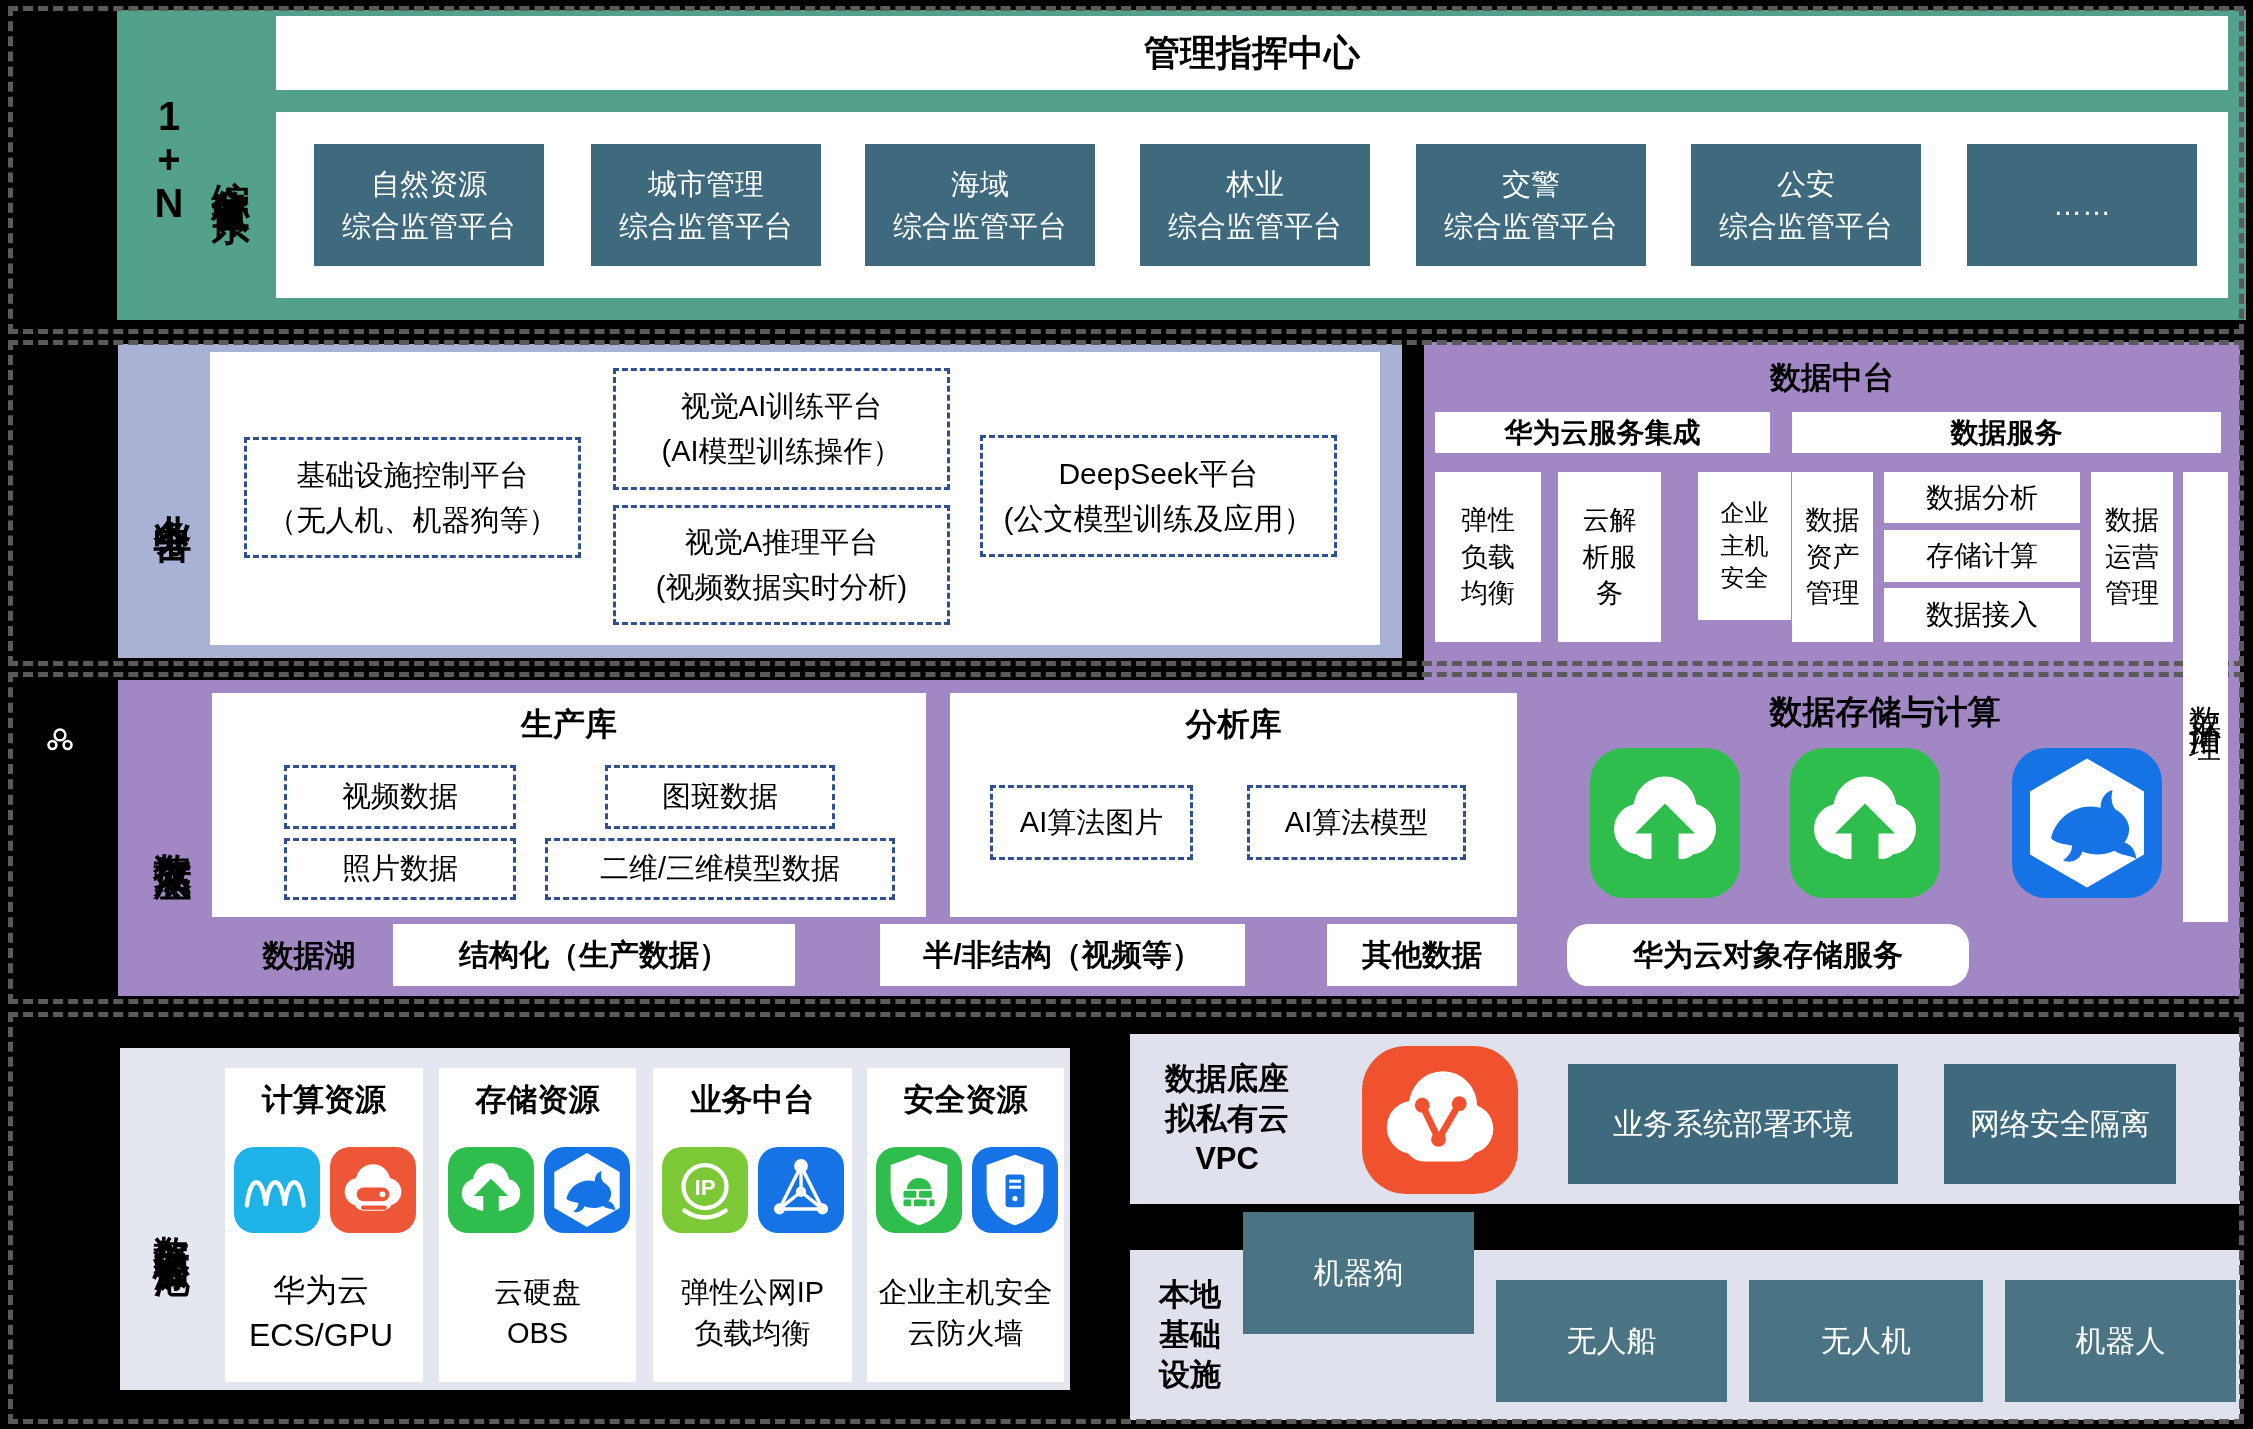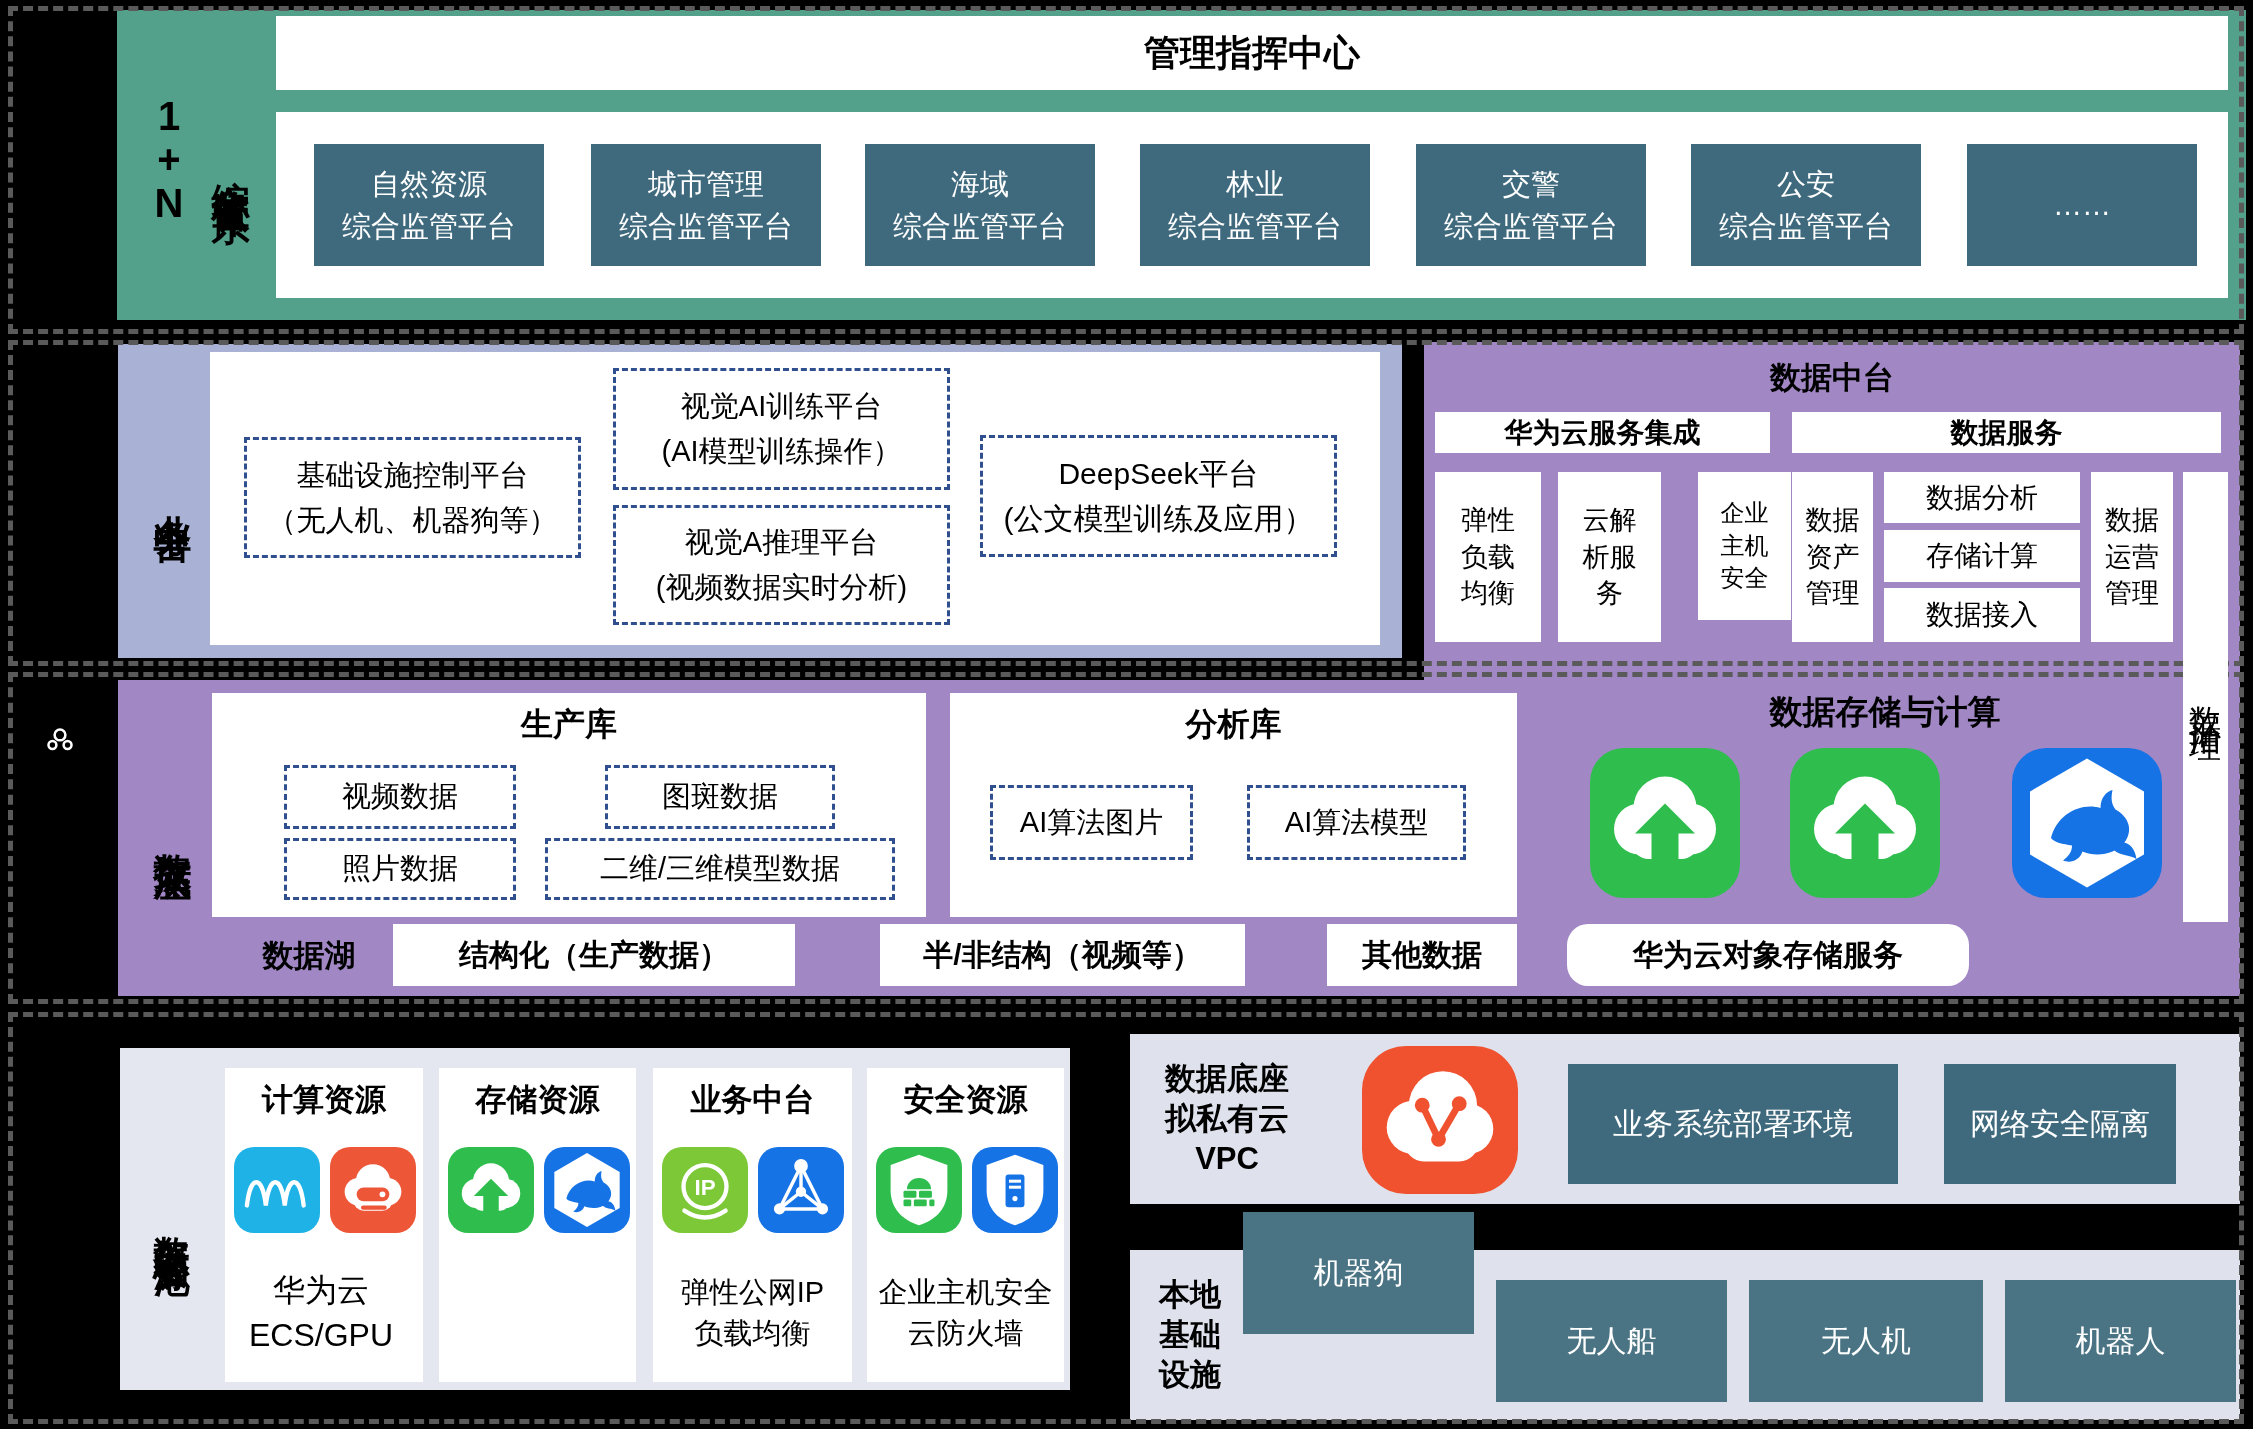--- a/index.html
+++ b/index.html
@@ -291,20 +291,24 @@
   <div class="abs z3 tile" style="left:448px;top:1147px;width:86px;height:86px;background:#2fbe4e;border-radius:20px;">
       <svg class="ic" width="86" height="86">
         <use href="#sym-cloudup"></use>
       </svg>
     </div>
   <div class="abs z3 tile" style="left:544px;top:1147px;width:86px;height:86px;background:#1673e6;border-radius:20px;">
       <svg class="ic" width="86" height="86">
         <use href="#sym-dolphin"></use>
       </svg>
     </div>
+  <div class="abs z3 c" style="left:439px;top:1268px;width:197px;height:90px;font-size:29px;line-height:1.4;">
+    <span>云硬盘</span>
+    <span>OBS</span>
+  </div>
 
   <div class="abs z3 wb" style="left:653px;top:1068px;width:199px;height:314px;"></div>
   <div class="abs z3 c" style="left:653px;top:1080px;width:199px;height:40px;font-size:31px;font-weight:600;">业务中台</div>
   <div class="abs z3 tile" style="left:662px;top:1147px;width:86px;height:86px;background:#7cc837;border-radius:20px;">
     <svg class="ic" width="86" height="86" viewBox="0 0 100 100">
       <circle cx="50" cy="46" r="25" stroke="#fff" stroke-width="5" fill="none"></circle>
       <path d="M26 74 Q50 90 74 74" stroke="#fff" stroke-width="5" fill="none" stroke-linecap="round"></path>
       <text x="50" y="56" text-anchor="middle" font-size="26" font-weight="bold" fill="#fff">IP</text>
     </svg>
   </div>

